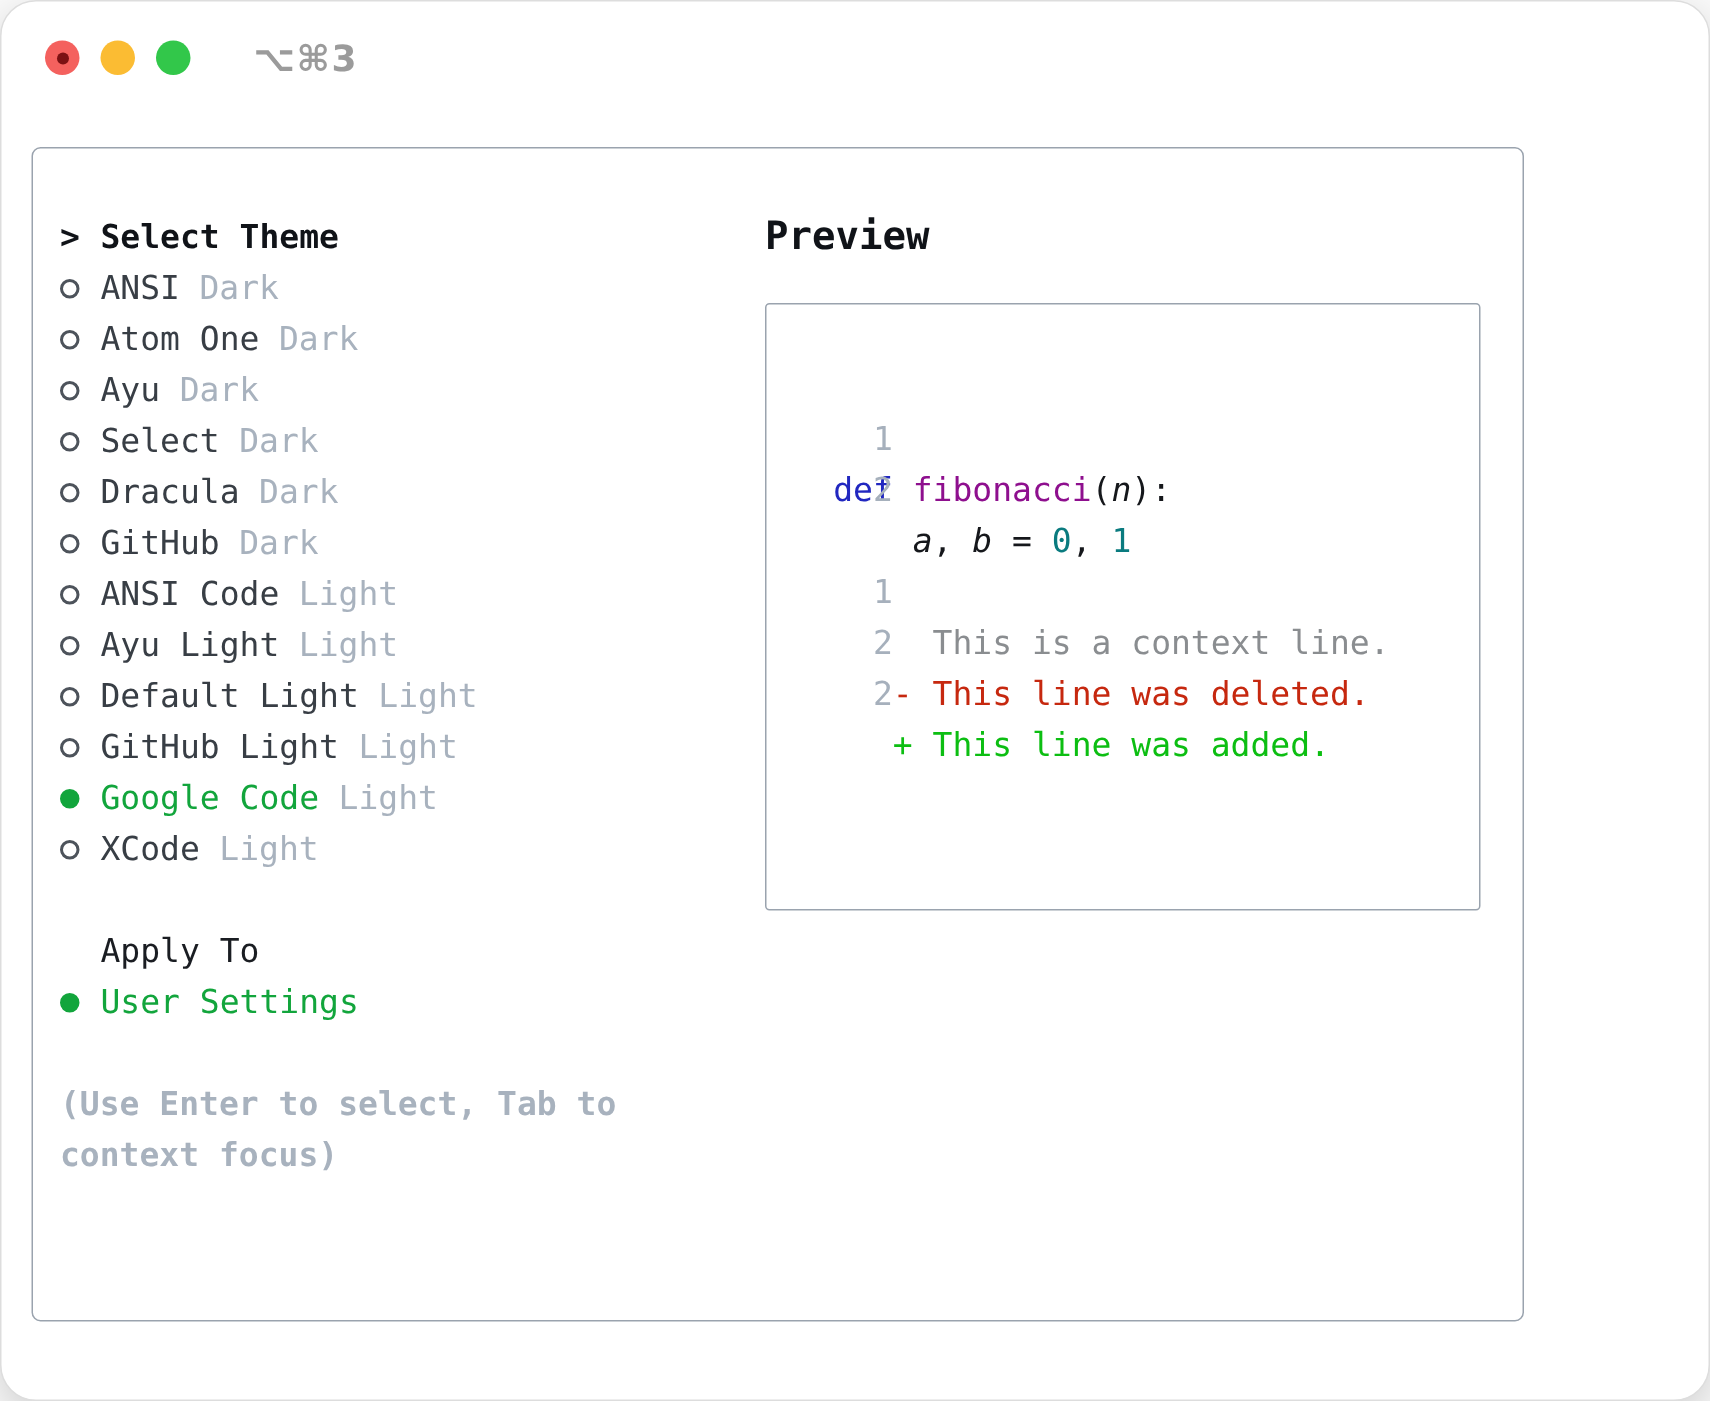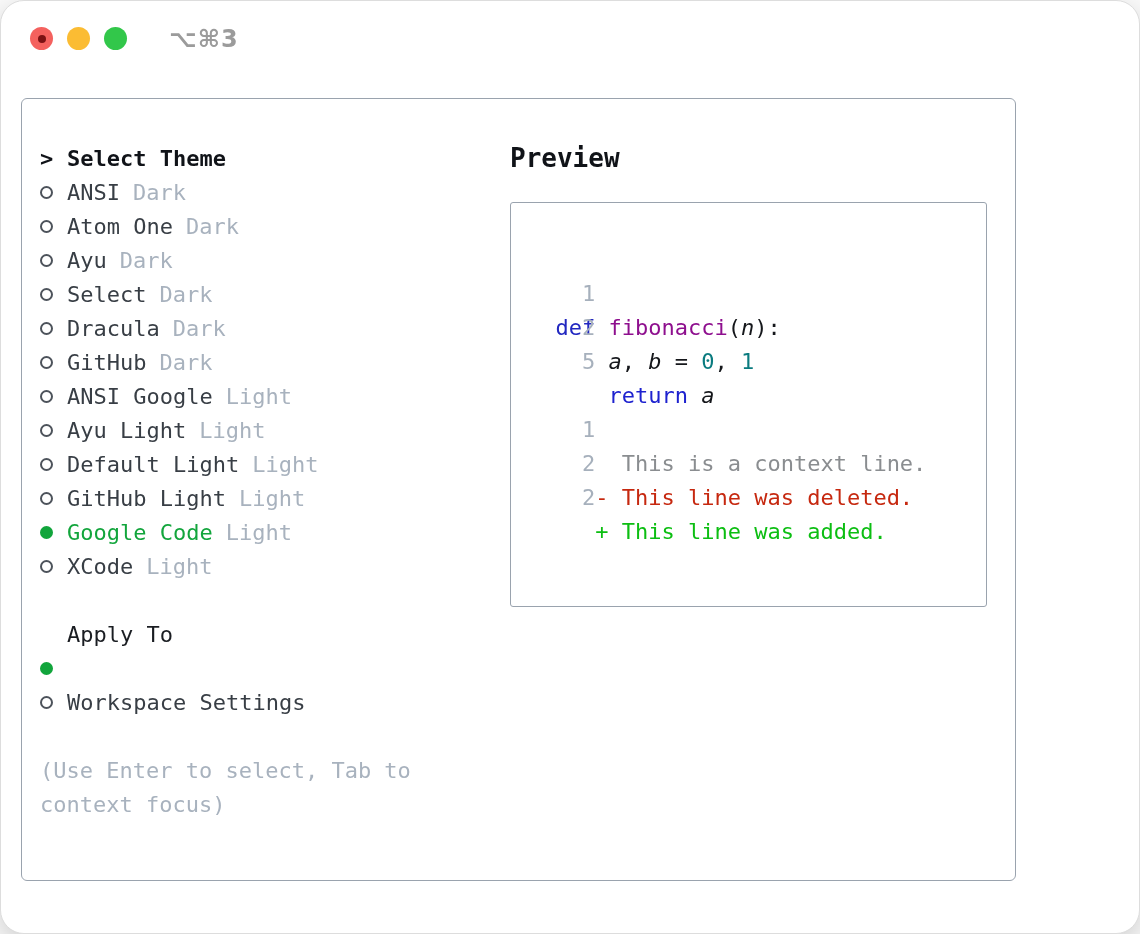--- a/index.html
+++ b/index.html
@@ -32,21 +32,21 @@
   .radio { width:13px; height:13px; border-radius:50%; border:2px solid #4d535b; display:inline-block; }
   .radio.sel { background:var(--accent_green); border-color:var(--accent_green); }
   .prompt { font-weight:bold; color:var(--header_text); }
   .hdr-label { font-weight:bold; color:var(--header_text); }
   .t-name { color:var(--item_text); }
   .t-name.sel { color:var(--accent_green); }
   .t-variant { color:var(--variant_label); margin-left:13px; }
   .apply-hdr { color:#1a1d22; }
   .opt-label { color:var(--item_text); }
   .opt-label.sel { color:var(--accent_green); }
-  .hint { color:var(--hint_text); }
+  .hint { color:var(--hint_text);font-weight:bold; }
   .blank { height:34px; }
   
   .preview-title {
     position:absolute; left:488px; top:42px; height:34px; line-height:34px;
     font-size:26px; font-weight:bold; color:var(--header_text);
   }
   .preview-box {
     position:absolute; left:488px; top:103px; width:477px; height:405px;
     border:1.5px solid var(--border); border-radius:3px; background:#fff;
     padding:40px 0 0 18px; font-size:22px; overflow:hidden;
@@ -114,21 +114,21 @@
   </div>
 
   <div class="row">
     <span class="bullet-col"><span class="radio"></span></span>
     <span class="t-name">GitHub</span>
     <span class="t-variant">Dark</span>
   </div>
 
   <div class="row">
     <span class="bullet-col"><span class="radio"></span></span>
-    <span class="t-name">ANSI Google</span>
+    <span class="t-name">ANSI Code</span>
     <span class="t-variant">Light</span>
   </div>
 
   <div class="row">
     <span class="bullet-col"><span class="radio"></span></span>
     <span class="t-name">Ayu Light</span>
     <span class="t-variant">Light</span>
   </div>
 
   <div class="row">
@@ -156,48 +156,42 @@
   </div>
 </div>
       <div class="blank"></div>
       <div class="row">
         <span class="bullet-col"></span>
         <span class="apply-hdr">Apply To</span>
       </div>
       <div id="apply-rows">
   <div class="row">
     <span class="bullet-col"><span class="radio sel"></span></span>
-  </div>
-
-  <div class="row">
-    <span class="bullet-col"><span class="radio"></span></span>
-    <span class="opt-label">Workspace Settings</span>
-  </div>
+    <span class="opt-label sel">User Settings</span>
+  </div>
+
 </div>
       <div class="blank"></div>
       <div class="row hint">(Use Enter to select, Tab to</div>
       <div class="row hint">context focus)</div>
     </div>
 
     <div class="preview-title">Preview</div>
     <div class="preview-box">
       <div id="code-rows">
   <div class="code-line">
     <span class="ln">1</span>
   <span class="tok-kw">def</span><span class="tok-pl"> </span><span class="tok-fn">fibonacci</span><span class="tok-pl">(</span><span class="tok-var">n</span><span class="tok-pl">):</span></div>
 
   <div class="code-line">
     <span class="ln">2</span>
   <span class="tok-pl">    </span><span class="tok-var">a</span><span class="tok-pl">, </span><span class="tok-var">b</span><span class="tok-pl"> = </span><span class="tok-lit">0</span><span class="tok-pl">, </span><span class="tok-lit">1</span></div>
 
 
 
-  <div class="code-line">
-    <span class="ln">5</span>
-  <span class="tok-pl">    </span><span class="tok-kw2">return</span><span class="tok-pl"> </span><span class="tok-var">a</span></div>
 </div>
       <div class="blank"></div>
       <div id="diff-rows">
   <div class="code-line">
     <span class="ln">1</span>
   <span class="diff-ctx">     This is a context line.</span></div>
 
   <div class="code-line">
     <span class="ln">2</span>
   <span class="diff-del">   - This line was deleted.</span></div>

